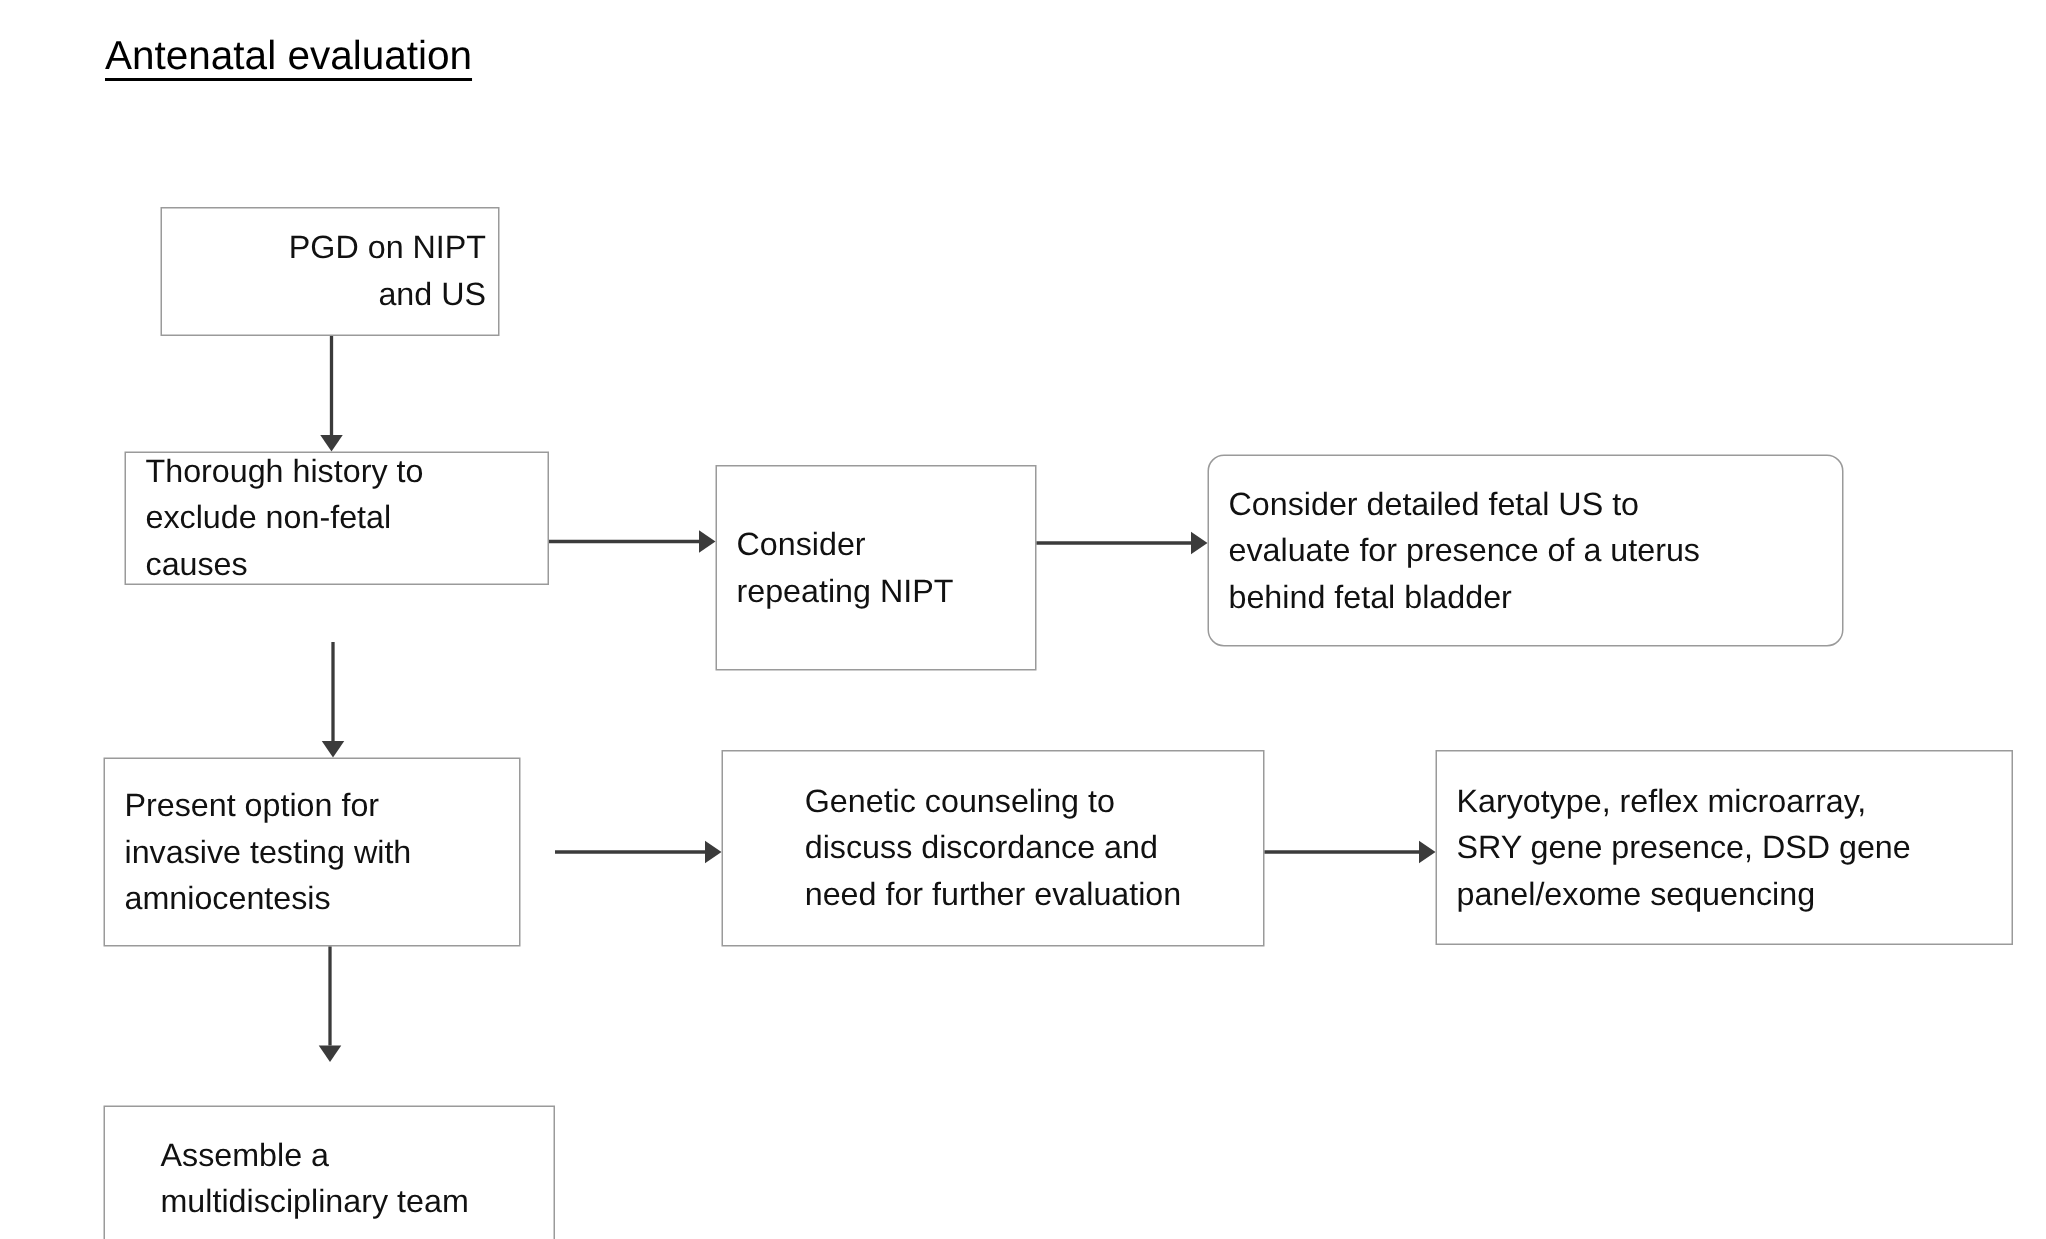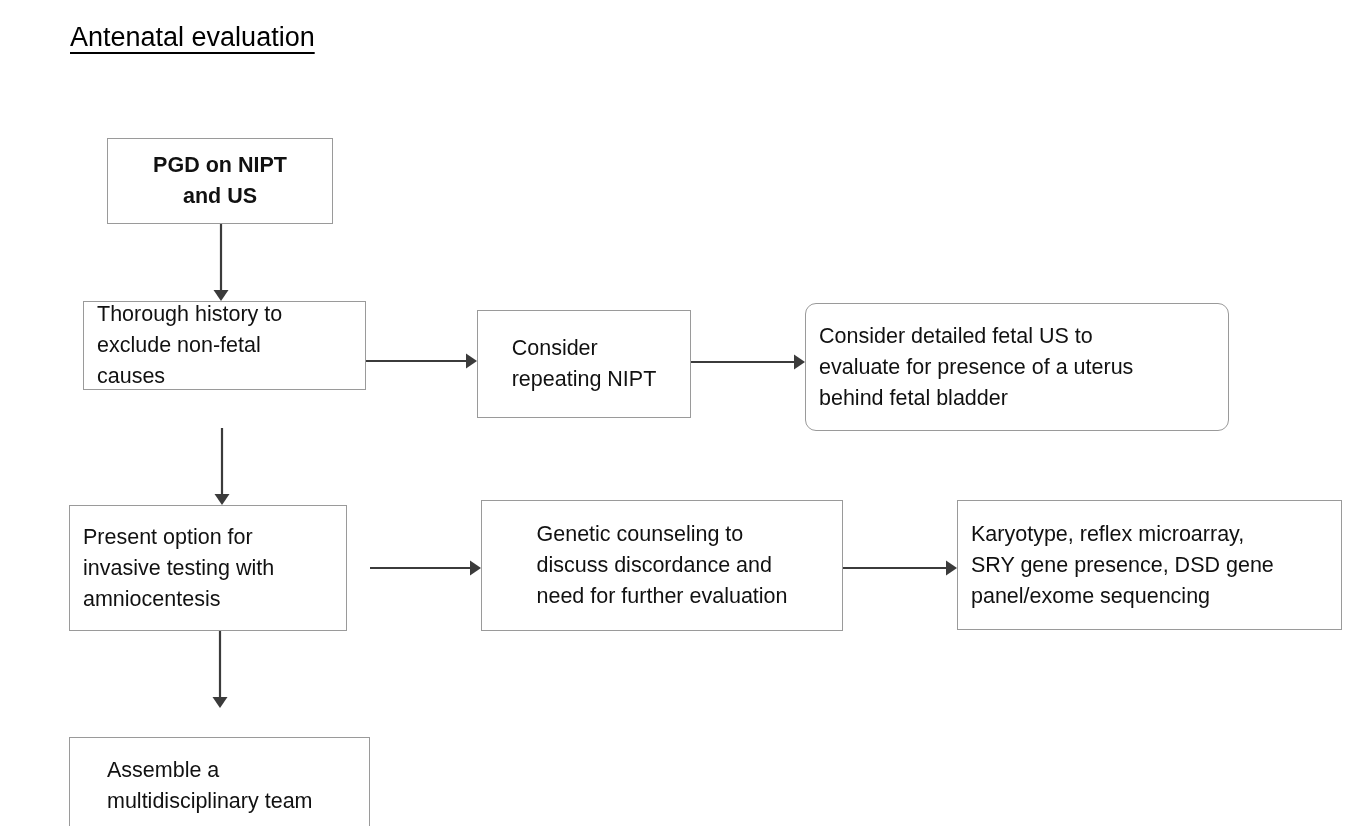--- a/index.html
+++ b/index.html
@@ -40,23 +40,22 @@
     justify-content: center;
     font-size: 21.5px;
     line-height: 31px;
     color: #111111;
   }
   .node .txt {
     padding: 0 13px;
     white-space: pre-line;
   }
   .node.center .txt {
-    text-align: center;
+    text-align: right;
     padding: 0 8px;
-    font-weight: bold;
   }
   .node.left .txt {
     text-align: left;
   }
   
   .conn {
     position: absolute;
   }
   .conn svg {
     display: block;
@@ -73,21 +72,21 @@
   <div id="nodes-layer">
       <div class="node center" style="left: 107px; top: 138px; width: 226px; height: 86px; border-color: rgb(154, 154, 154);">
         <div class="txt">PGD on NIPT
 and US</div>
       </div>
       <div class="node left" style="left: 83px; top: 301px; width: 283px; height: 89px; border-color: rgb(154, 154, 154);">
         <div class="txt">Thorough history to
 exclude non-fetal
 causes</div>
       </div>
-      <div class="node left" style="left: 477px; top: 310px; width: 214px; height: 108px; border-color: rgb(154, 154, 154); align-items: center;">
+      <div class="node left" style="left: 477px; top: 310px; width: 214px; height: 137px; border-color: rgb(154, 154, 154);">
         <div class="txt">Consider
 repeating NIPT</div>
       </div>
       <div class="node left" style="left: 805px; top: 303px; width: 424px; height: 128px; border-color: rgb(154, 154, 154); border-radius: 11px;">
         <div class="txt">Consider detailed fetal US to
 evaluate for presence of a uterus
 behind fetal bladder</div>
       </div>
       <div class="node left" style="left: 69px; top: 505px; width: 278px; height: 126px; border-color: rgb(154, 154, 154);">
         <div class="txt">Present option for

